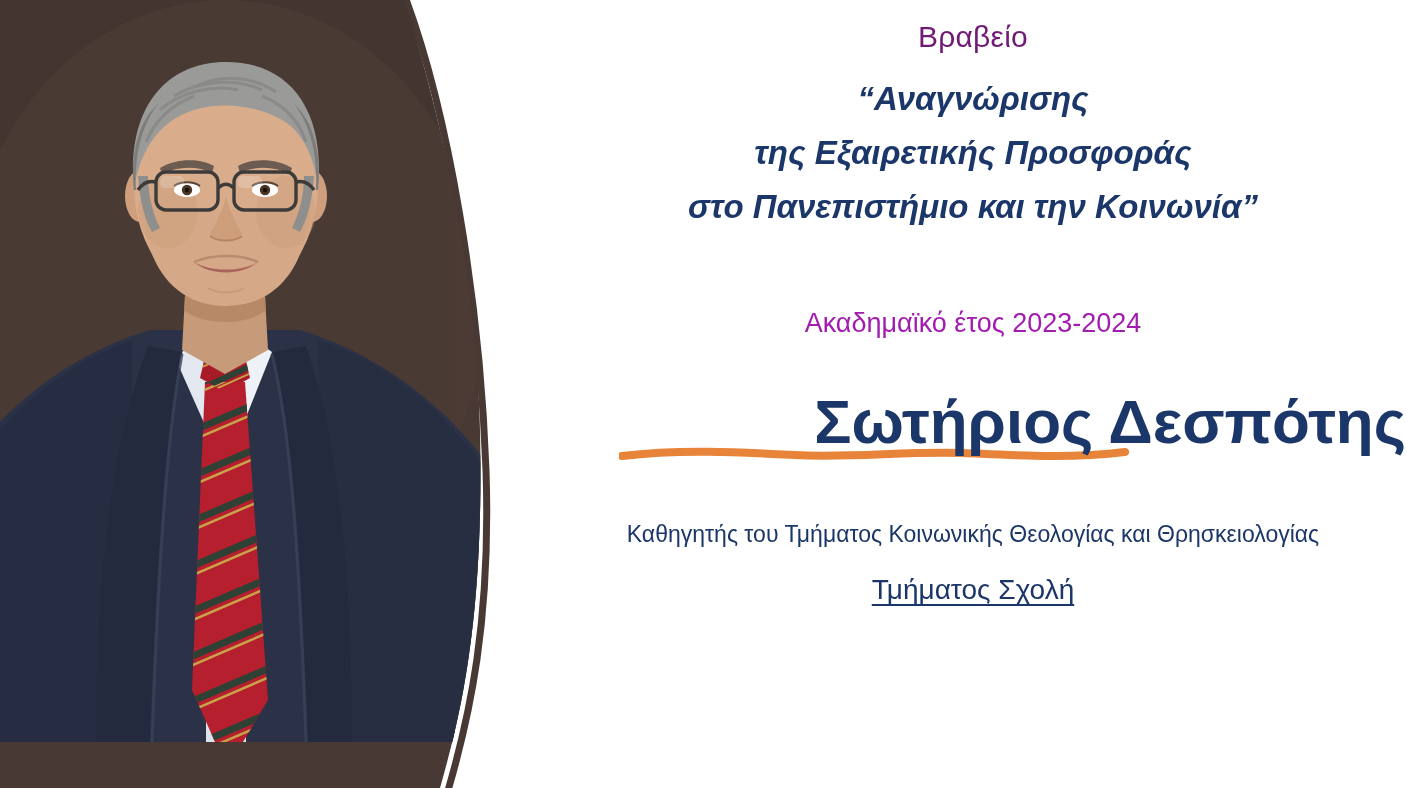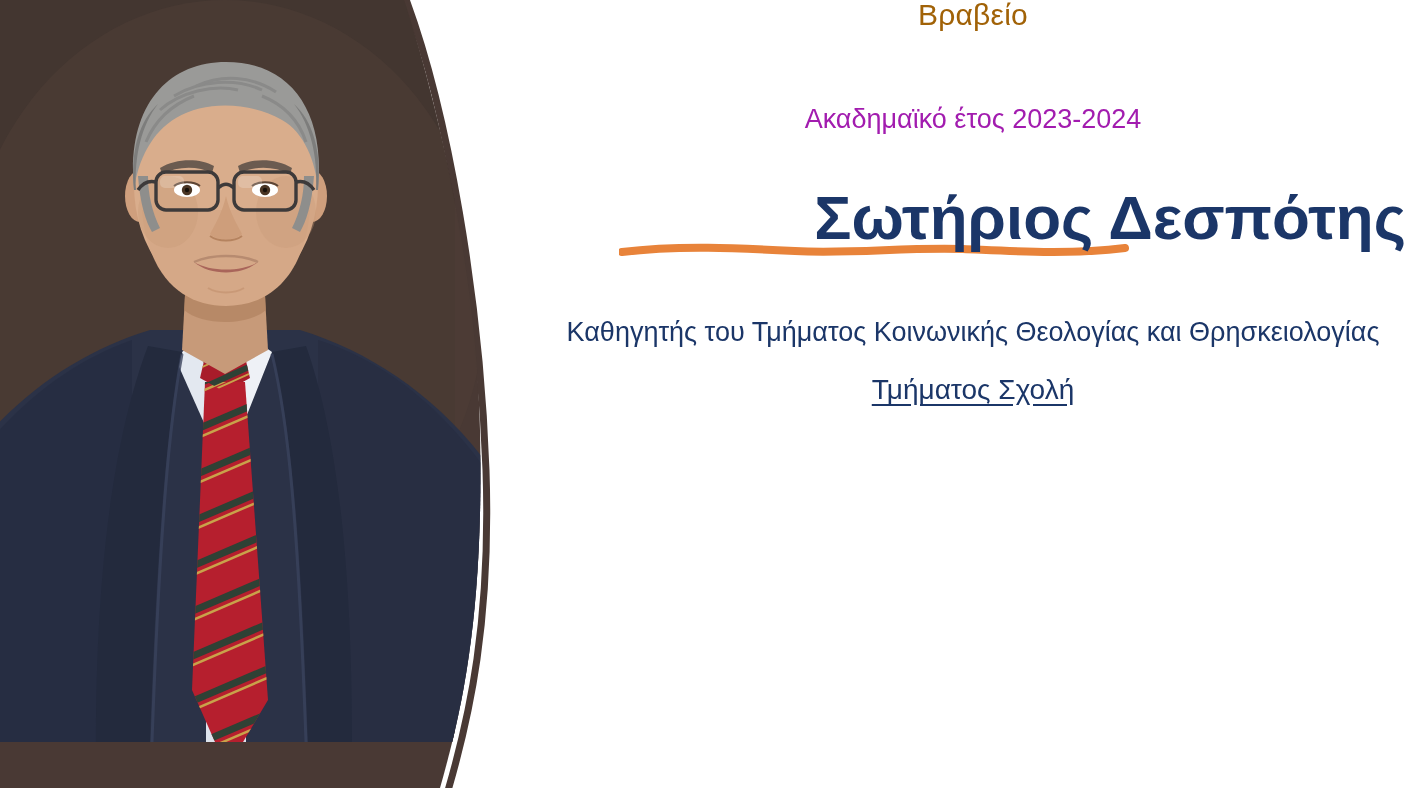--- a/index.html
+++ b/index.html
@@ -43,21 +43,22 @@
     text-align: center;
     color: #1b3668;
   }
 
   .award-title {
     font-size: 30px;
     font-weight: 400;
     letter-spacing: 0.2px;
     line-height: 1.0;
     margin: 0;
-    color: #a16207;
+    padding-top: 22px;
+    color: #701a75;
   }
 
   .citation {
     margin: 0;
     padding-top: 20px;
   }
   .citation-line {
     font-size: 33px;
     font-weight: bold;
     font-style: italic;
@@ -93,21 +94,21 @@
     position: absolute;
     left: 79px;
     top: 104px;
     width: 510px;
     height: 22px;
     z-index: 1;
     pointer-events: none;
   }
 
   .honoree-role {
-    font-size: 27px;
+    font-size: 23px;
     font-weight: 400;
     margin: 0;
     padding-top: 34px;
     color: #1b3668;
     white-space: nowrap;
   }
 
   .honoree-school {
     font-size: 28px;
     font-weight: 400;
@@ -277,20 +278,25 @@
 
         <path d="M208,288 C218,294 234,294 244,288" fill="none" stroke="#c1906d" stroke-width="2" opacity="0.6"></path>
       </g>
     </svg>
   </div>
 
   <div id="content">
 
     <div class="award-title">Βραβείο</div>
 
+    <div class="citation">
+      <div class="citation-line">“Αναγνώρισης</div>
+      <div class="citation-line">της Εξαιρετικής Προσφοράς</div>
+      <div class="citation-line">στο Πανεπιστήμιο και την Κοινωνία”</div>
+    </div>
 
     <div class="academic-year">Ακαδημαϊκό έτος 2023-2024</div>
 
     <div class="honoree-block">
       <span class="honoree-name">Σωτήριος Δεσπότης</span>
       <svg class="honoree-underline" viewBox="0 0 510 22" preserveAspectRatio="none">
         <path d="M3,13 C60,6 118,9 176,12 C232,15 288,8 344,10 C392,12 450,16 506,9" fill="none" stroke="#e8833a" stroke-width="8" stroke-linecap="round"></path>
       </svg>
     </div>
 

